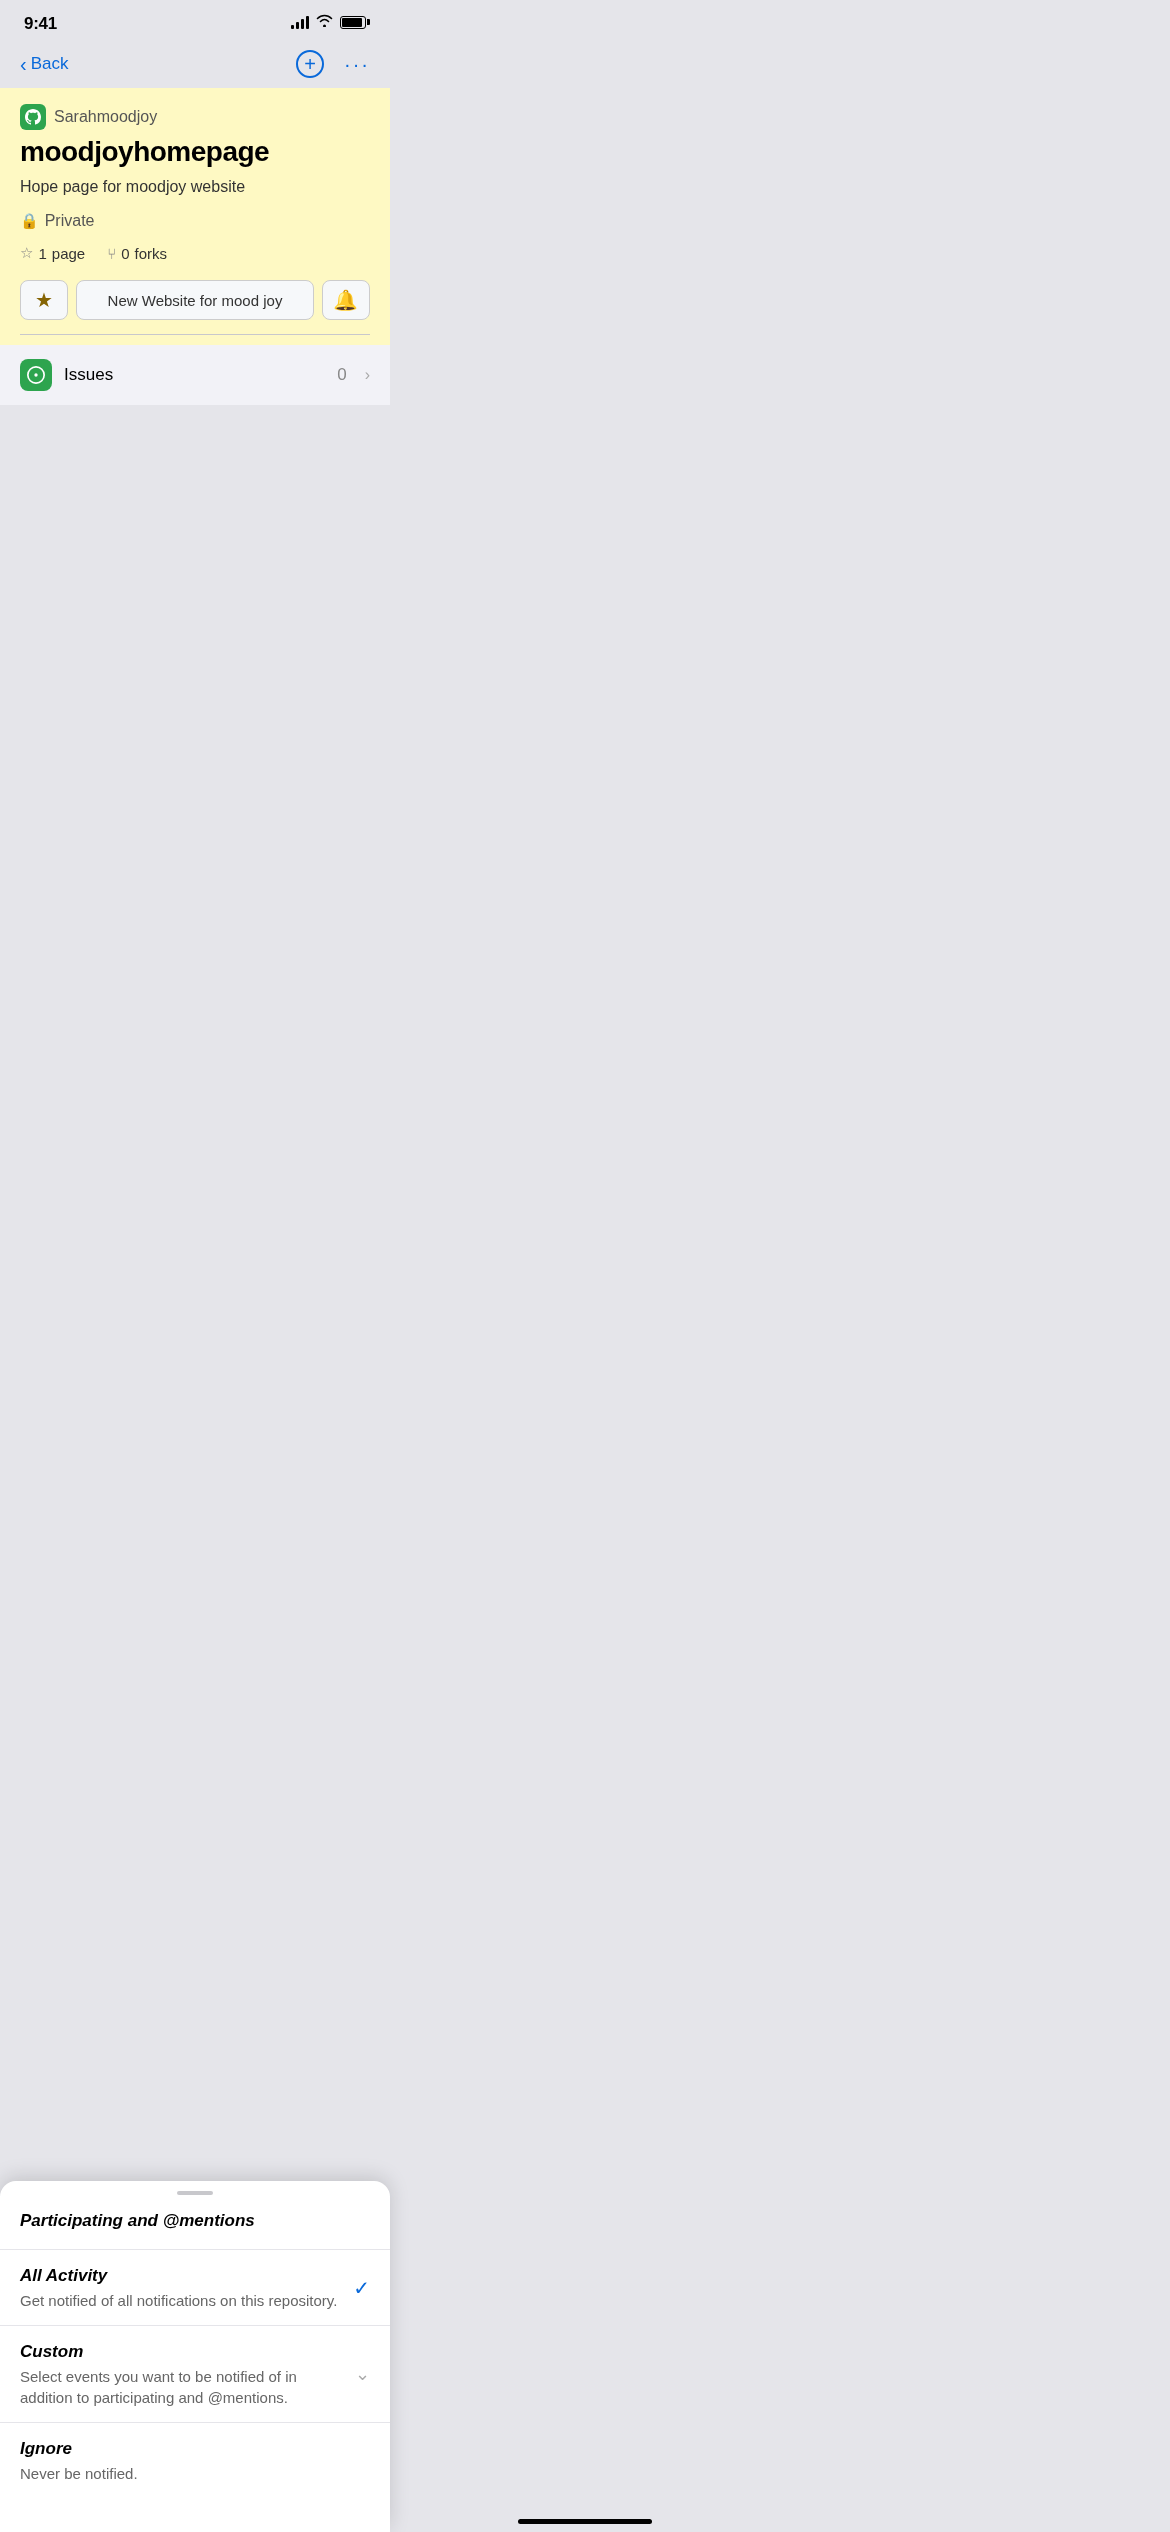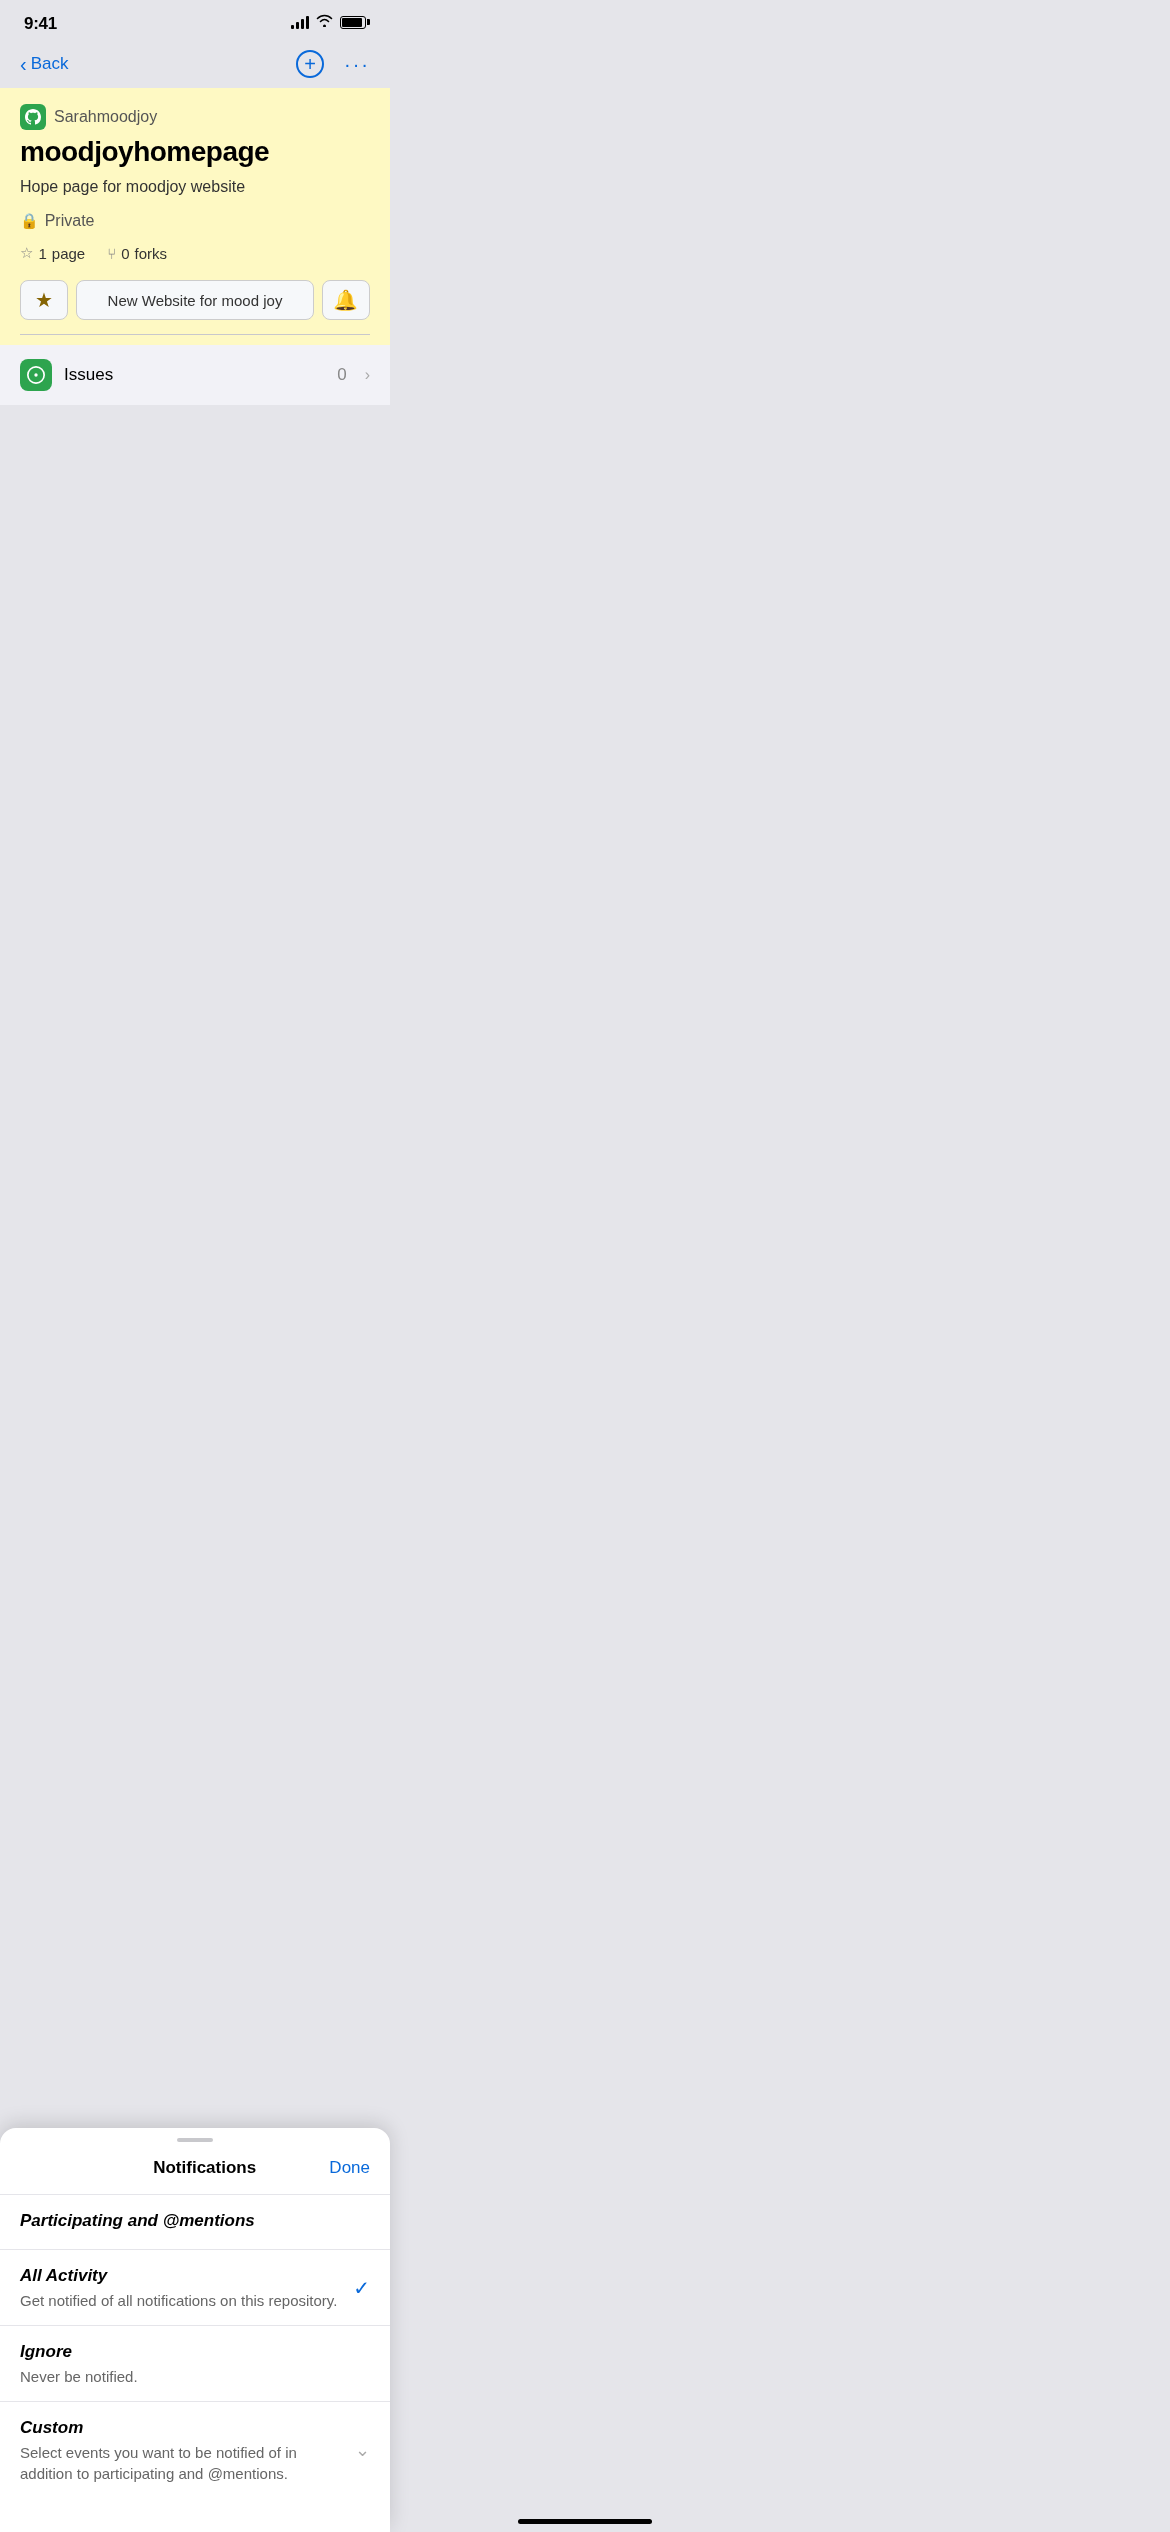--- a/index.html
+++ b/index.html
@@ -464,41 +464,36 @@
   <span class="issues-count">0</span>
   <span class="chevron-right">›</span>
 </div>
 
 <div class="sheet-overlay">
 
   <div style="display:flex;justify-content:center;padding:10px 0 0;">
     <div style="width:36px;height:4px;background:#c8c8cc;border-radius:2px;"></div>
   </div>
 
-  <div class="sheet-header">
-    <div style="width:60px;"></div>
-    <span class="sheet-title">Notifications</span>
-    <span class="done-btn">Done</span>
-  </div>
 
   <div class="sheet-option">
     <div class="option-title">Participating and @mentions</div>
   </div>
 
   <div class="sheet-option">
     <div class="option-title">All Activity</div>
     <div class="option-desc">Get notified of all notifications on this repository.</div>
     <span class="check-icon">✓</span>
   </div>
 
   <div class="sheet-option">
-    <div class="option-title">Ignore</div>
-    <div class="option-desc">Never be notified.</div>
-  </div>
-
-  <div class="sheet-option">
     <div class="option-title">Custom</div>
     <div class="option-desc" style="padding-right:36px;">Select events you want to be notified of in addition to participating and @mentions.</div>
     <span class="chevron-down">⌄</span>
   </div>
+
+  <div class="sheet-option">
+    <div class="option-title">Ignore</div>
+    <div class="option-desc">Never be notified.</div>
+  </div>
 </div>
 
 <div class="home-indicator"></div>
 
 </body></html>

